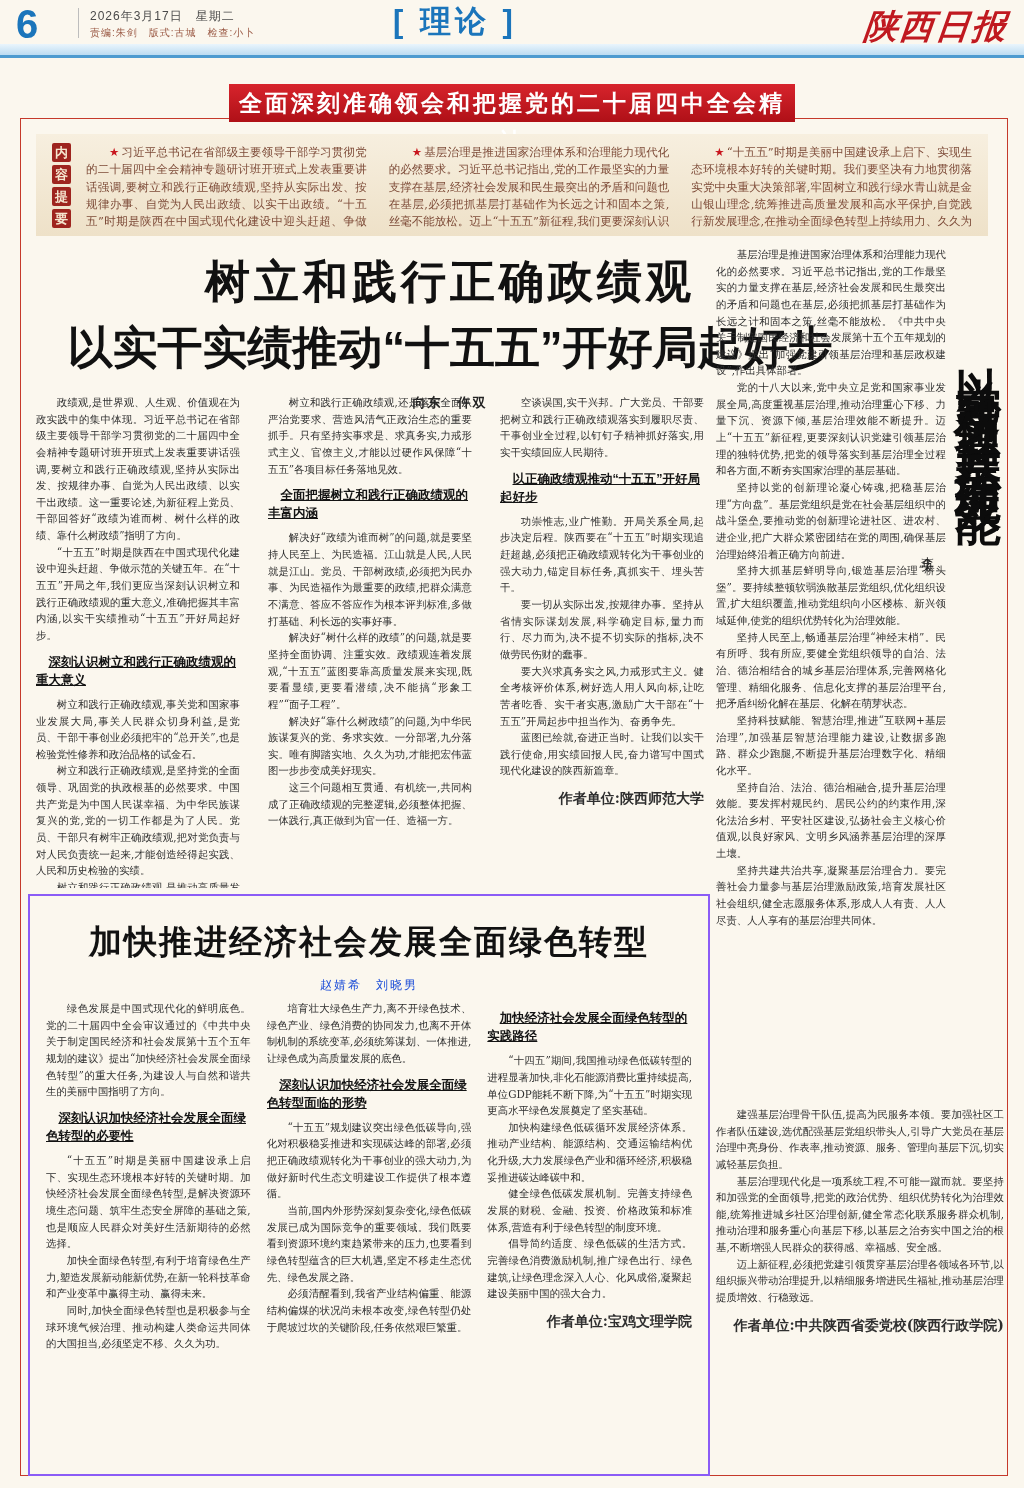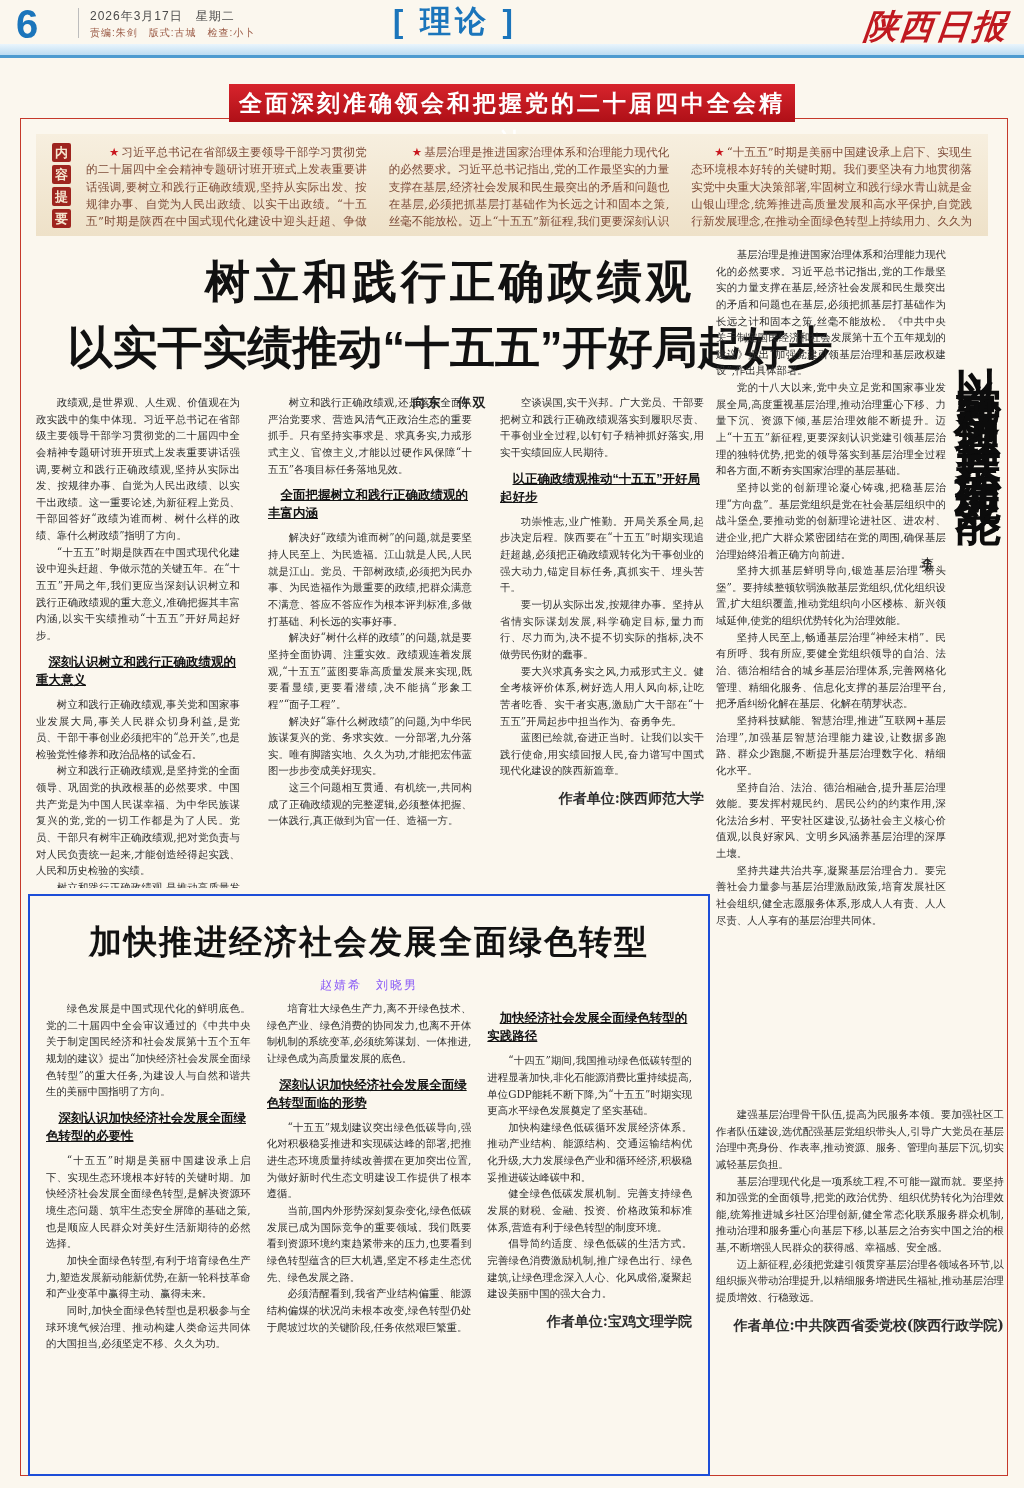--- a/index.html
+++ b/index.html
@@ -58,24 +58,24 @@
   .right-top{position:absolute;left:716px;top:246px;width:230px;height:856px;}
   .right-bottom{position:absolute;left:716px;top:1106px;width:288px;height:356px;}
   .vtitle{position:absolute;left:948px;top:330px;height:780px;width:62px;
           writing-mode:vertical-rl;text-orientation:upright;
           font-family:"Liberation Sans",sans-serif;font-weight:900;font-size:46px;
           letter-spacing:11px;color:#0c0c0c;}
   .vauthor{position:absolute;left:918px;top:546px;writing-mode:vertical-rl;
           text-orientation:upright;font-size:13px;color:#222;letter-spacing:3px;}
   
   .bottom-box{position:absolute;left:28px;top:894px;width:678px;height:578px;
-          border:2px solid #1d4ed8;}
+          border:2px solid #8b5cf6;}
   .bb-title{margin-top:24px;text-align:center;font-family:"Liberation Sans",sans-serif;
           font-weight:900;font-size:33px;color:#111;letter-spacing:2px;}
-  .bb-authors{text-align:center;font-size:12px;margin-top:12px;letter-spacing:2px;color:#8b5cf6;}
+  .bb-authors{text-align:center;font-size:12px;margin-top:12px;letter-spacing:2px;color:#1d4ed8;}
   .bb-cols{position:absolute;left:16px;right:16px;top:104px;bottom:10px;display:flex;gap:16px;}
   .bb-cols .textcol{flex:1;}
 </style>
 </head>
 <body>
 
 <div class="page">
 
   <div class="hdr-num">6</div>
   <div class="hdr-sep"></div>
@@ -162,21 +162,21 @@
       <div class="textcol">
           <p>绿色发展是中国式现代化的鲜明底色。党的二十届四中全会审议通过的《中共中央关于制定国民经济和社会发展第十五个五年规划的建议》提出“加快经济社会发展全面绿色转型”的重大任务,为建设人与自然和谐共生的美丽中国指明了方向。</p>
           <div class="subhead">深刻认识加快经济社会发展全面绿色转型的必要性</div>
           <p>“十五五”时期是美丽中国建设承上启下、实现生态环境根本好转的关键时期。加快经济社会发展全面绿色转型,是解决资源环境生态问题、筑牢生态安全屏障的基础之策,也是顺应人民群众对美好生活新期待的必然选择。</p>
           <p>加快全面绿色转型,有利于培育绿色生产力,塑造发展新动能新优势,在新一轮科技革命和产业变革中赢得主动、赢得未来。</p>
           <p>同时,加快全面绿色转型也是积极参与全球环境气候治理、推动构建人类命运共同体的大国担当,必须坚定不移、久久为功。</p>
         </div>
       <div class="textcol">
           <p>培育壮大绿色生产力,离不开绿色技术、绿色产业、绿色消费的协同发力,也离不开体制机制的系统变革,必须统筹谋划、一体推进,让绿色成为高质量发展的底色。</p>
           <div class="subhead">深刻认识加快经济社会发展全面绿色转型面临的形势</div>
-          <p>“十五五”规划建议突出绿色低碳导向,强化对积极稳妥推进和实现碳达峰的部署,把推进生态环境质量持续改善摆在更加突出位置,为做好新时代生态文明建设工作提供了根本遵循。</p>
+          <p>“十五五”规划建议突出绿色低碳导向,强化对积极稳妥推进和实现碳达峰的部署,必须把正确政绩观转化为干事创业的强大动力,为做好新时代生态文明建设工作提供了根本遵循。</p>
           <p>当前,国内外形势深刻复杂变化,绿色低碳发展已成为国际竞争的重要领域。我们既要看到资源环境约束趋紧带来的压力,也要看到绿色转型蕴含的巨大机遇,坚定不移走生态优先、绿色发展之路。</p>
           <p>必须清醒看到,我省产业结构偏重、能源结构偏煤的状况尚未根本改变,绿色转型仍处于爬坡过坎的关键阶段,任务依然艰巨繁重。</p>
         </div>
       <div class="textcol">
           <div class="subhead">加快经济社会发展全面绿色转型的实践路径</div>
           <p>“十四五”期间,我国推动绿色低碳转型的进程显著加快,非化石能源消费比重持续提高,单位GDP能耗不断下降,为“十五五”时期实现更高水平绿色发展奠定了坚实基础。</p>
           <p>加快构建绿色低碳循环发展经济体系。推动产业结构、能源结构、交通运输结构优化升级,大力发展绿色产业和循环经济,积极稳妥推进碳达峰碳中和。</p>
           <p>健全绿色低碳发展机制。完善支持绿色发展的财税、金融、投资、价格政策和标准体系,营造有利于绿色转型的制度环境。</p>
           <p>倡导简约适度、绿色低碳的生活方式。完善绿色消费激励机制,推广绿色出行、绿色建筑,让绿色理念深入人心、化风成俗,凝聚起建设美丽中国的强大合力。</p>
           <div class="byline">作者单位:宝鸡文理学院</div>

